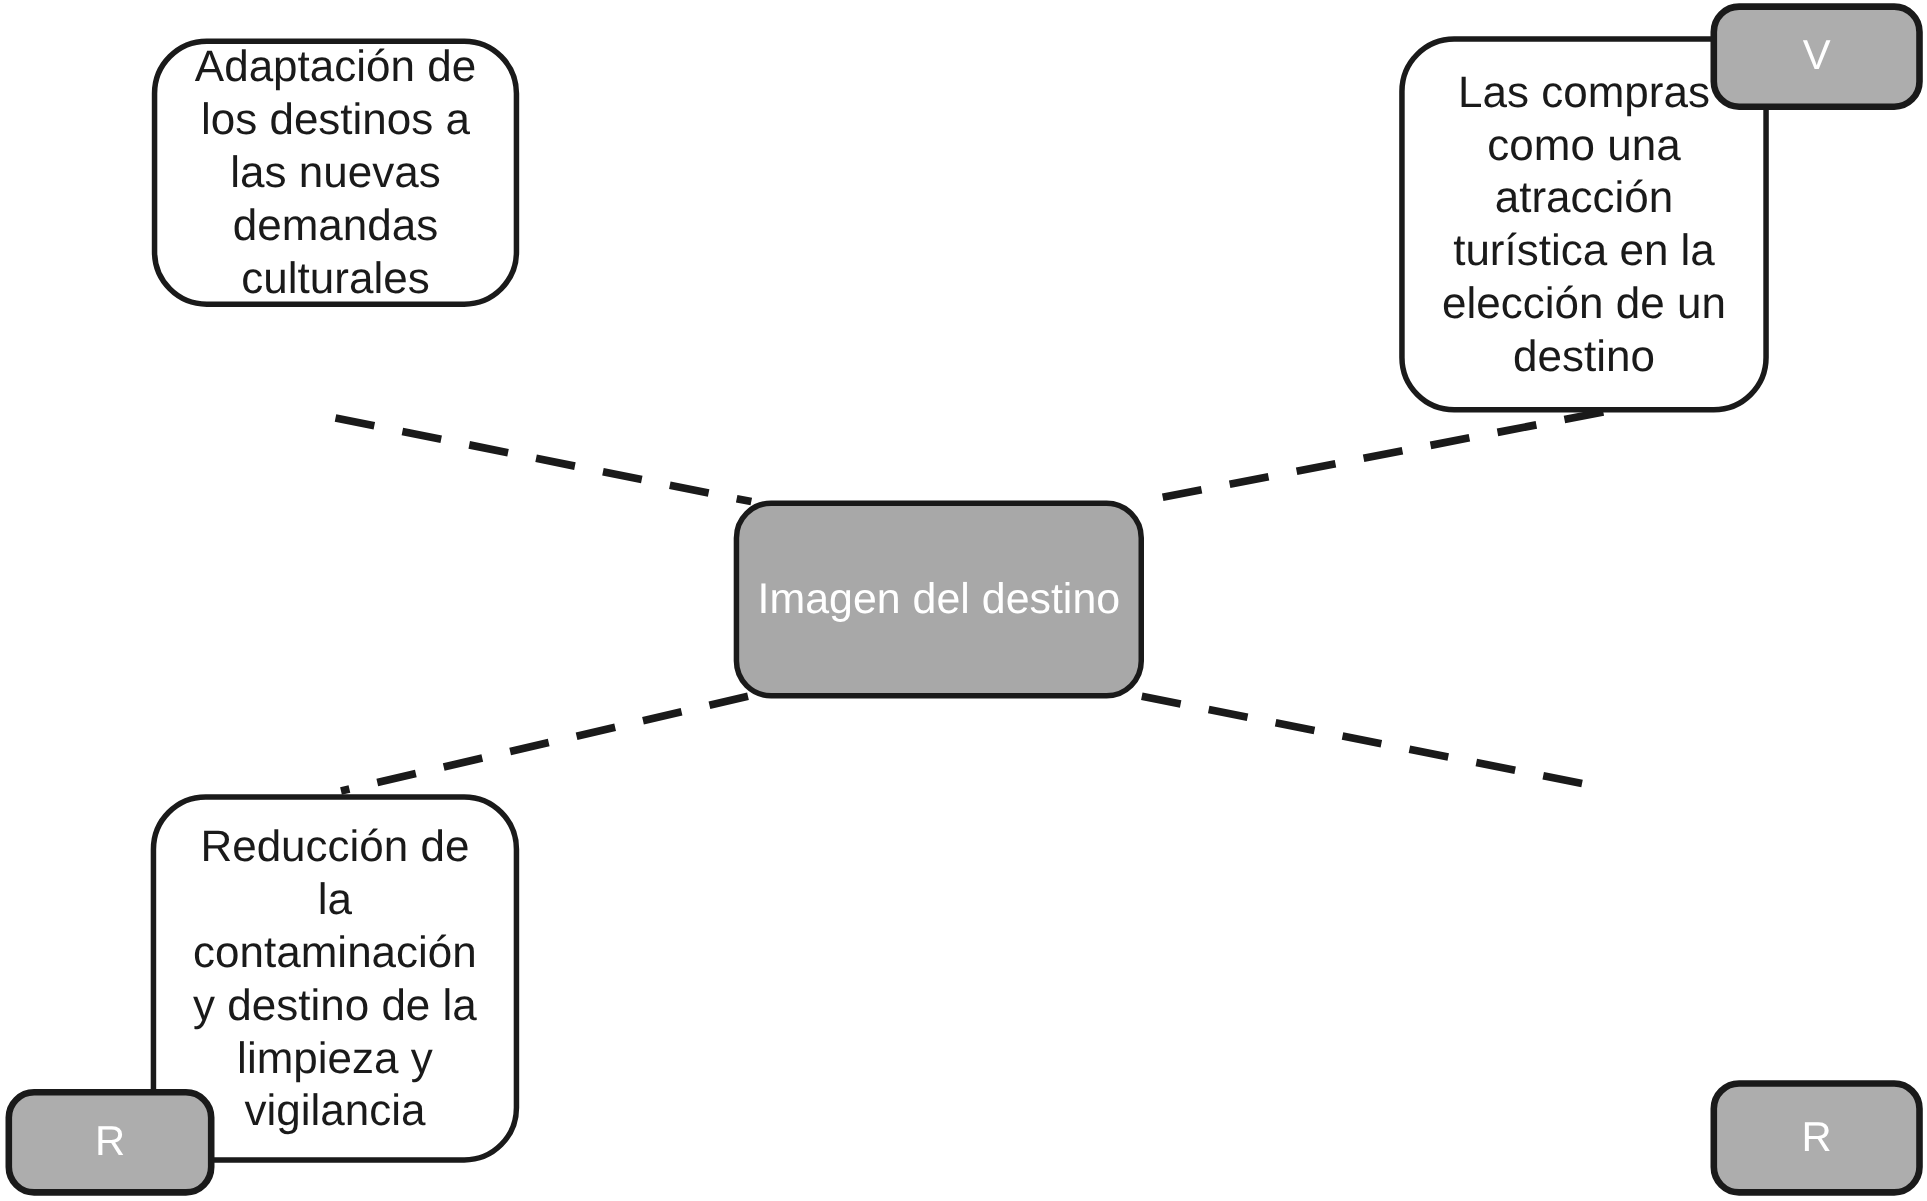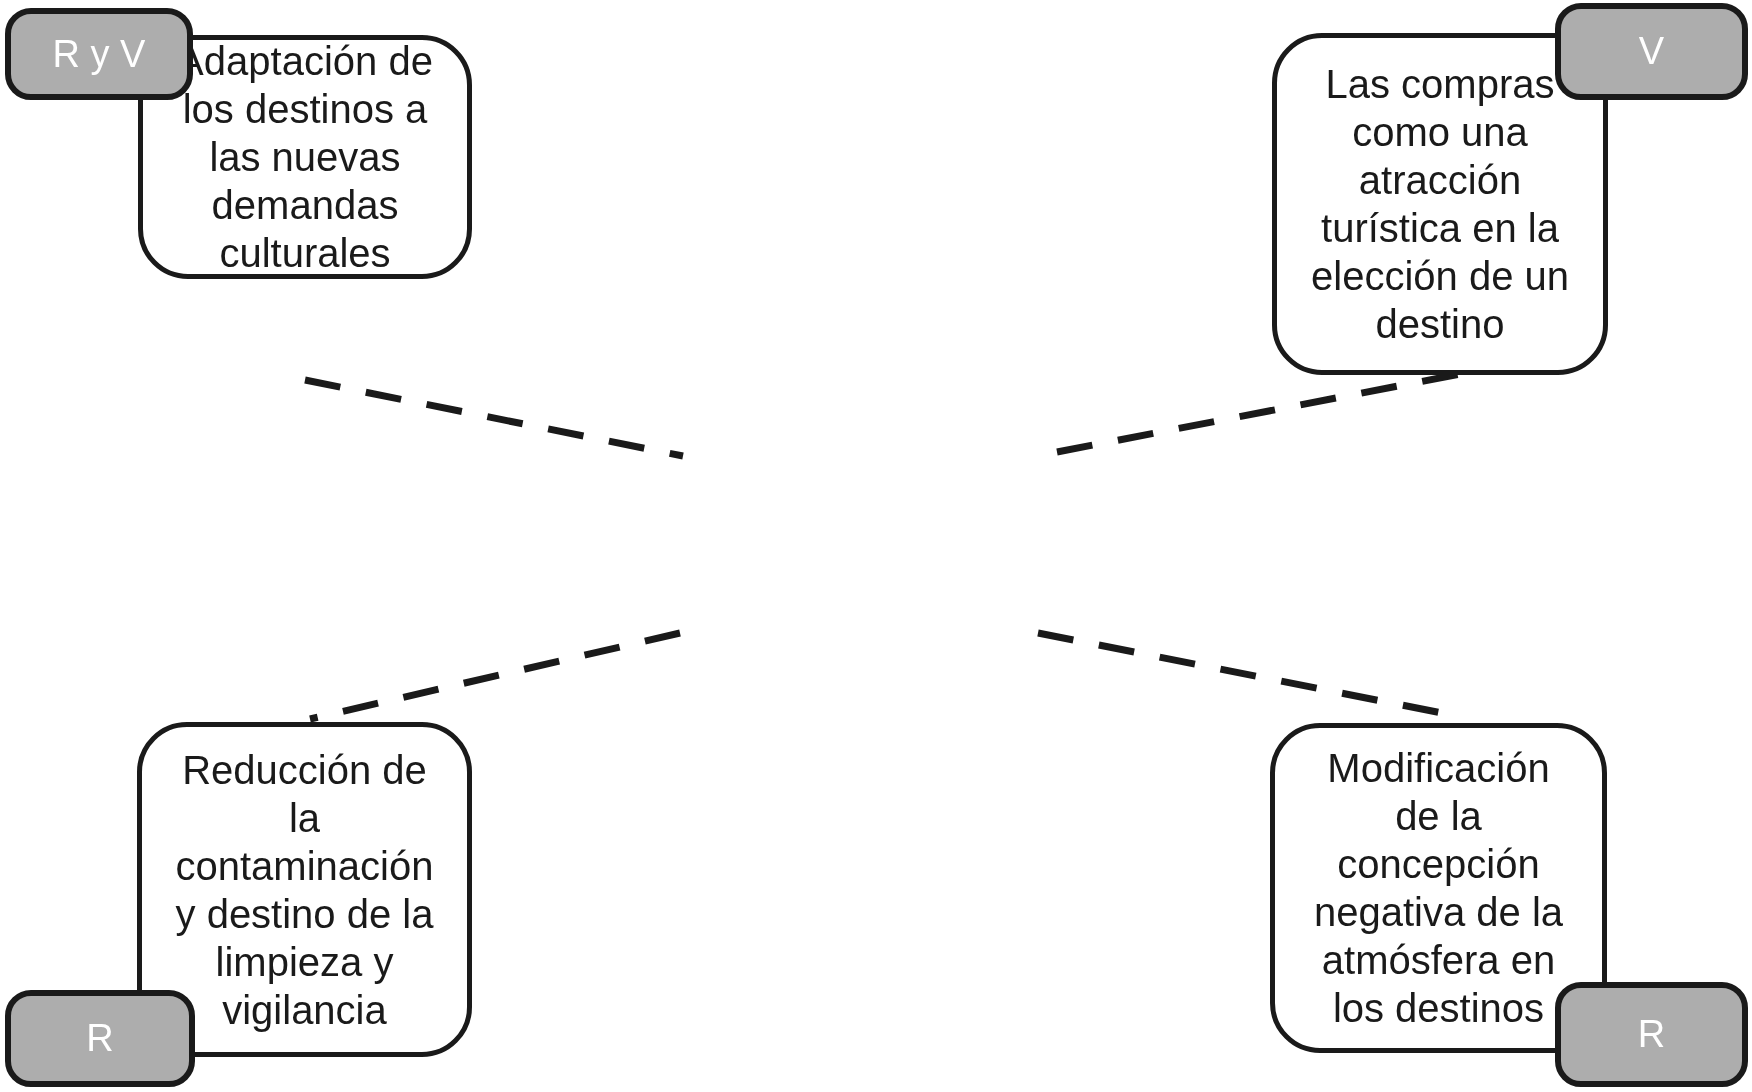--- a/index.html
+++ b/index.html
@@ -116,33 +116,25 @@
 
   <div class="node node-bottom-left">
     <span class="node-text">Reducción de
 la
 contaminación
 y destino de la
 limpieza y
 vigilancia</span>
   </div>
 
-  <div class="node node-bottom-right">
-    <span class="node-text">Modificación
-de la
-concepción
-negativa de la
-atmósfera en
-los destinos</span>
+
+  <div class="center-node">
+    <span>Imagen del destino</span>
   </div>
 
-
-  <div class="tag tag-top-left">
-    <span>R y V</span>
-  </div>
 
   <div class="tag tag-top-right">
     <span>V</span>
   </div>
 
   <div class="tag tag-bottom-left">
     <span>R</span>
   </div>
 
   <div class="tag tag-bottom-right">

